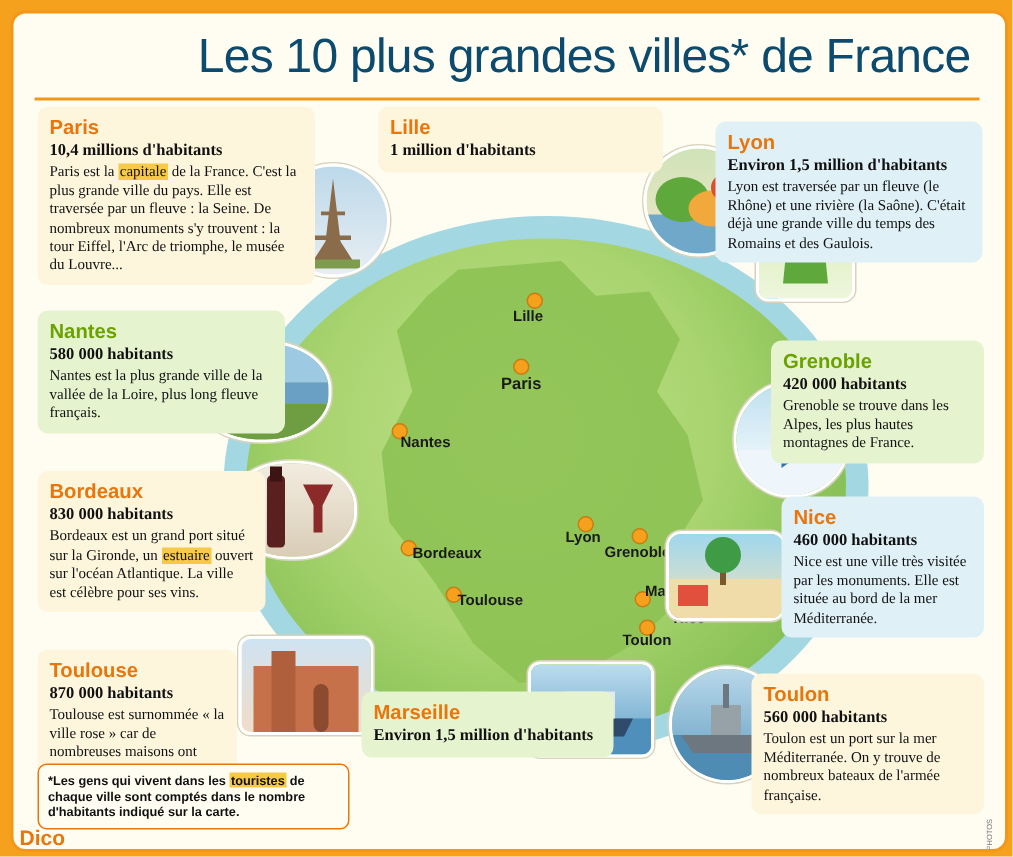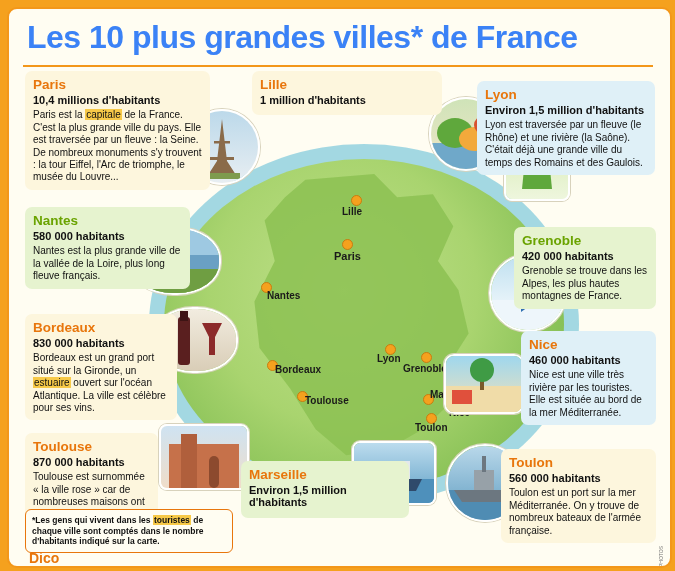--- a/index.html
+++ b/index.html
@@ -9,22 +9,23 @@
     font-family:"Liberation Sans", sans-serif;
     overflow:hidden;
   }
   .poster{
     position:absolute;left:7px;top:7px;width:661px;height:557px;
     background:#fffdf2;border:2px solid #f3971a;border-radius:10px;
     overflow:hidden;
   }
   .title{
     position:absolute;left:18px;top:10px;width:620px;
-    font-size:32px;font-weight:bold;color:#3b82f6;letter-spacing:-0.5px;
+    font-size:32px;font-weight:normal;color:#0c4a6e;letter-spacing:-0.5px;
     font-family:"Liberation Sans", sans-serif;
+    text-align:right;
   }
   .sep{position:absolute;left:14px;top:56px;width:630px;height:2px;background:#f3971a;}
 
   
   .map{
     position:absolute;left:155px;top:150px;width:400px;height:330px;
     border-radius:50%;
     background:radial-gradient(circle at 45% 40%, #bfe08a 0%, #a9d46f 45%, #8dc45a 70%, #6fb24a 100%);
   }
   .map-sea{
@@ -37,38 +38,38 @@
     clip-path:polygon(28% 2%,55% 0%,64% 8%,78% 7%,86% 18%,80% 30%,88% 40%,92% 55%,84% 66%,86% 78%,74% 88%,60% 95%,44% 97%,32% 88%,22% 74%,10% 60%,8% 44%,16% 30%,12% 16%,20% 8%);
     opacity:0.85;
   }
   .dot{position:absolute;width:9px;height:9px;border-radius:50%;background:#f5a11e;border:1px solid #c77d10;}
   .maplabel{position:absolute;font-size:10px;color:#1a1a1a;font-weight:bold;}
 
   
   .card{position:absolute;border-radius:7px;padding:6px 8px;box-sizing:border-box;}
   .card h3{margin:0 0 2px 0;font-size:13.5px;}
   .card .pop{margin:0 0 3px 0;font-size:11px;font-weight:bold;color:#111;}
-  .card p{margin:0;font-size:10px;line-height:12.4px;color:#111;}
+  .card p{margin:0;font-size:10px;line-height:12.4px;color:#111;font-family:Liberation Serif, serif;}
   .hl{background:#f7c948;padding:0 1px;}
   .cream{background:#fdf6dd;}
   .mint{background:#e6f3cf;}
   .ice{background:#dff0f7;}
   .orange-t{color:#e8760c;}
   .green-t{color:#6aa300;}
 
   
   .photo{position:absolute;border-radius:50%;overflow:hidden;border:2px solid #fff;box-shadow:0 0 0 1px #d8d2bc;}
   .photo .inner{width:100%;height:100%;position:relative;}
 
   .footnote{
     position:absolute;left:16px;top:500px;width:208px;
     border:1.5px solid #e8760c;border-radius:6px;background:#fffdf2;
     padding:5px 6px;box-sizing:border-box;font-size:8.5px;line-height:10.5px;color:#111;font-weight:bold;
   }
-  .dico{position:absolute;left:20px;top:541px;font-size:14px;font-weight:bold;color:#e8760c;}
+  .dico{position:absolute;left:4px;top:541px;font-size:14px;font-weight:bold;color:#e8760c;}
   .credit{position:absolute;right:6px;bottom:20px;font-size:5px;color:#777;transform:rotate(-90deg);transform-origin:right bottom;}
 </style>
 </head>
 <body>
 
 <div class="poster">
 
   <div class="title">Les 10 plus grandes villes* de France</div>
   <div class="sep"></div>
 
@@ -243,21 +244,21 @@
 
   <div class="card cream" style="left:16px;top:305px;width:152px;">
     <h3 class="orange-t">Bordeaux</h3>
     <p class="pop">830 000 habitants</p>
     <p>Bordeaux est un grand port situé sur la Gironde, un <span class="hl">estuaire</span> ouvert sur l'océan Atlantique. La ville est célèbre pour ses vins.</p>
   </div>
 
   <div class="card ice" style="left:512px;top:322px;width:135px;">
     <h3 class="orange-t">Nice</h3>
     <p class="pop">460 000 habitants</p>
-    <p>Nice est une ville très rivière par les touristes. Elle est située au bord de la mer Méditerranée.</p>
+    <p>Nice est une ville très visitée par les monuments. Elle est située au bord de la mer Méditerranée.</p>
   </div>
 
   <div class="card cream" style="left:16px;top:424px;width:133px;">
     <h3 class="orange-t">Toulouse</h3>
     <p class="pop">870 000 habitants</p>
     <p>Toulouse est surnommée « la ville rose » car de nombreuses maisons ont cette couleur.</p>
   </div>
 
   <div class="card mint" style="left:232px;top:452px;width:168px;">
     <h3 class="orange-t">Marseille</h3>

